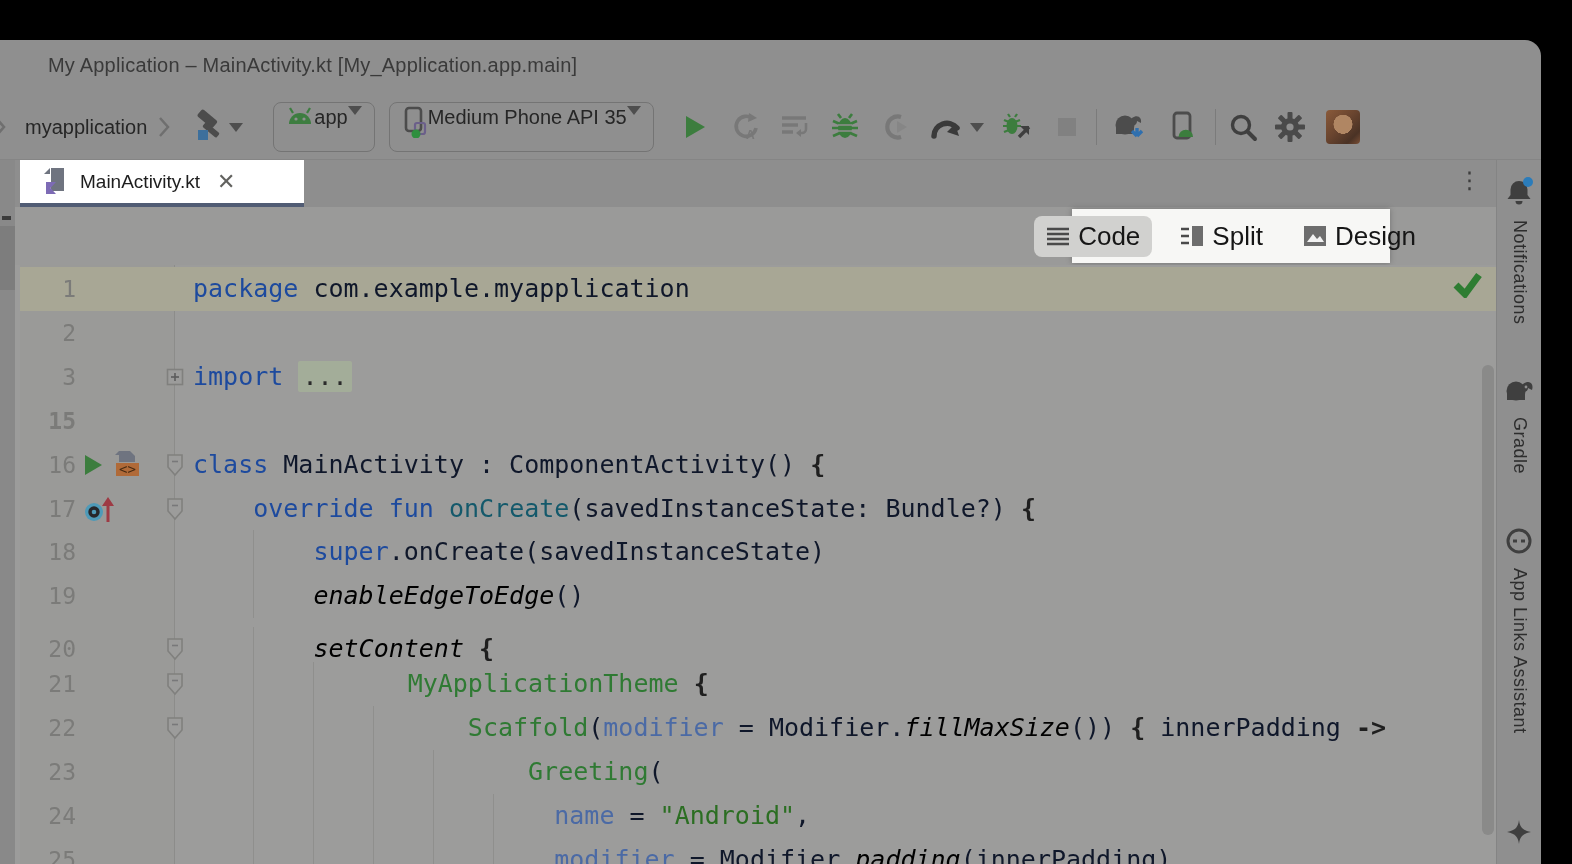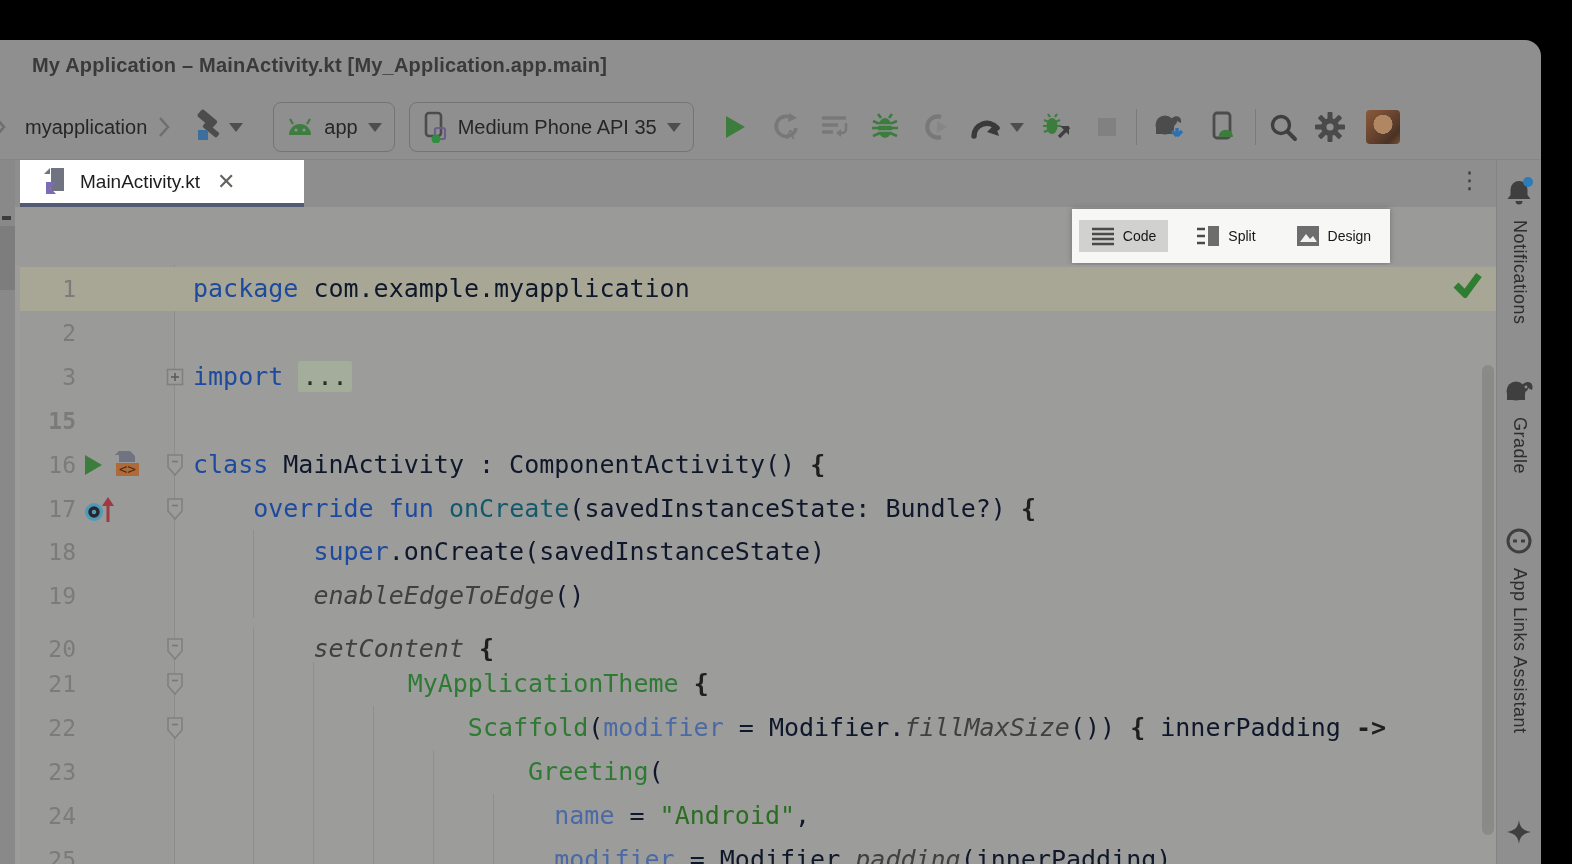--- a/index.html
+++ b/index.html
@@ -1,66 +1,66 @@
 <!DOCTYPE html>
 <html><head>
 <meta charset="utf-8">
 <style>
   html,body{margin:0;padding:0;background:#000;width:1572px;height:864px;overflow:hidden;
     font-family:"Liberation Sans",sans-serif;-webkit-font-smoothing:antialiased;}
   .window{position:absolute;left:0;top:40px;width:1541px;height:824px;background:#8f8f8f;
     border-top-right-radius:16px;overflow:hidden;}
   
   .titlebar{position:absolute;top:0;left:0;right:0;height:55px;}
-  .title-text{position:absolute;left:32px;top:14px;font-size:20px;font-weight:bold;color:#3a3a3a;letter-spacing:.2px;text-align:center;}
+  .title-text{position:absolute;left:48px;top:14px;font-size:20px;font-weight:normal;color:#3a3a3a;letter-spacing:.2px;text-align:center;}
   
   .toolbar{position:absolute;top:55px;left:0;right:0;height:64px;display:flex;align-items:center;border-bottom:1px solid #858585;}
   .tb-text{font-size:20px;color:#262626;}
   .chev{width:14px;height:22px;flex:none;}
   .icon-btn{flex:none;display:flex;align-items:center;justify-content:center;}
-  .dd{flex:none;height:42px;border:1.5px solid #747474;border-radius:8px;display:flex;align-items:center;gap:10px;padding:3px 12px;}
+  .dd{flex:none;height:42px;border:1.5px solid #747474;border-radius:8px;display:flex;padding:3px 12px;}
   .caret{width:0;height:0;border-left:7px solid transparent;border-right:7px solid transparent;border-top:9px solid #4e4e4e;flex:none;}
   .tb-sep{width:1px;height:36px;background:#7b7b7b;flex:none;}
   .avatar{width:34px;height:34px;border-radius:4px;flex:none;
     background:radial-gradient(circle at 50% 42%, #b08663 0 36%, rgba(0,0,0,0) 37%),
     linear-gradient(135deg,#8a5a3a 0%,#6a452f 45%,#4a3225 80%,#7a4f36 100%);}
   
   .left-stripe{position:absolute;left:0;top:120px;bottom:0;width:15px;background:#898989;border-right:1px solid #818181;}
   .stripe-mark1{position:absolute;left:2px;top:56px;width:9px;height:4px;background:#3c3c3c;}
   .stripe-mark2{position:absolute;left:0;top:66px;width:15px;height:64px;background:#7d7d7d;}
   
   .tabbar{position:absolute;top:120px;left:15px;right:44px;height:47px;background:#8e8e8e;}
   .tab{position:absolute;left:5px;top:0;height:43px;width:262px;background:#ffffff;border-bottom:4px solid #515c74;
     display:flex;align-items:center;gap:11px;padding:0 0 0 22px;box-sizing:content-box;}
   .tab-label{font-size:19px;color:#1e1e1e;}
   .tab-close{font-size:22px;color:#62625f;margin-left:6px;line-height:1;}
   .kebab{position:absolute;right:16px;top:8px;font-size:23px;color:#3d3d3d;letter-spacing:0;line-height:1.1;}
   
   .views-row{position:absolute;top:167px;left:15px;width:1482px;height:58px;background:#9a9a99;border-bottom:2px solid #888886;}
   .spotlight{position:absolute;left:1057px;top:2px;width:318px;height:54px;background:#f7f7f5;
     display:flex;align-items:center;justify-content:center;gap:16px;box-shadow:0 0 6px rgba(0,0,0,.25);}
-  .mode{display:flex;align-items:center;gap:8px;padding:5px 12px;border-radius:0;font-size:14px;color:#161616;}
+  .mode{display:flex;align-items:center;gap:8px;padding:5px 12px;border-radius:8px;font-size:26px;color:#161616;}
   .mode.sel{background:#d1d1cf;}
   
   .editor{position:absolute;top:225px;left:15px;width:1482px;bottom:0;background:#9c9c9b;overflow:hidden;}
   .gutter-bg{position:absolute;left:5px;top:0;bottom:0;width:154px;background:#9a9a98;border-right:1px solid #8c8c8a;}
   .line{position:absolute;left:5px;right:0;height:44px;}
   .line.hl{background:#a8a795;}
   .lnum{position:absolute;left:6px;top:0;width:50px;text-align:right;font-family:"DejaVu Sans Mono",monospace;
     font-size:23px;line-height:44px;color:#7b7b79;}
   .gicons{position:absolute;left:62px;top:0;height:44px;display:flex;align-items:center;gap:6px;}
   .gfold{position:absolute;left:146px;top:0;height:44px;display:flex;align-items:center;}
   .codeline{position:absolute;left:160px;top:0;padding-left:13px;white-space:pre;
     font-family:"DejaVu Sans Mono",monospace;font-size:25px;line-height:44px;}
   .guide{position:absolute;top:0;bottom:0;width:1px;background:#8f8f8d;}
   .kw{color:#1d4a9e;}
   .pl{color:#0f172a;text-align:center;}
   .plb{color:#1f1f1f;font-weight:bold;}
   .fn{color:#14596b;}
-  .it{color:#404040;font-style:italic;}
+  .it{color:#000000;font-style:italic;}
   .cg{color:#2f7a33;margin-left:34px;}
   .str{color:#2b6e22;}
   .np{color:#4b6aa5;}
   .fold{background:#a3ad99;padding:1px 4px;border-radius:2px;color:#2b2b2b;}
   .check{position:absolute;right:15px;top:7px;}
   .scrollbar{position:absolute;right:3px;top:100px;width:12px;height:470px;background:#8a8a89;border-radius:6px;}
   
   .sidebar{position:absolute;right:0;top:120px;bottom:0;width:44px;background:#8f8f8f;border-left:1px solid #848484;
     display:flex;flex-direction:column;align-items:center;}
   .vlabel{writing-mode:vertical-rl;font-size:18px;color:#2d2d2d;letter-spacing:.5px;}

